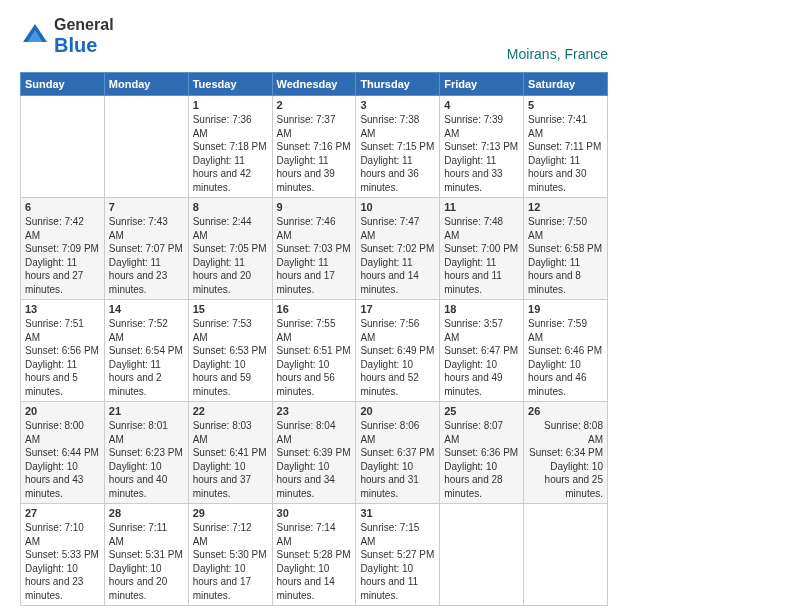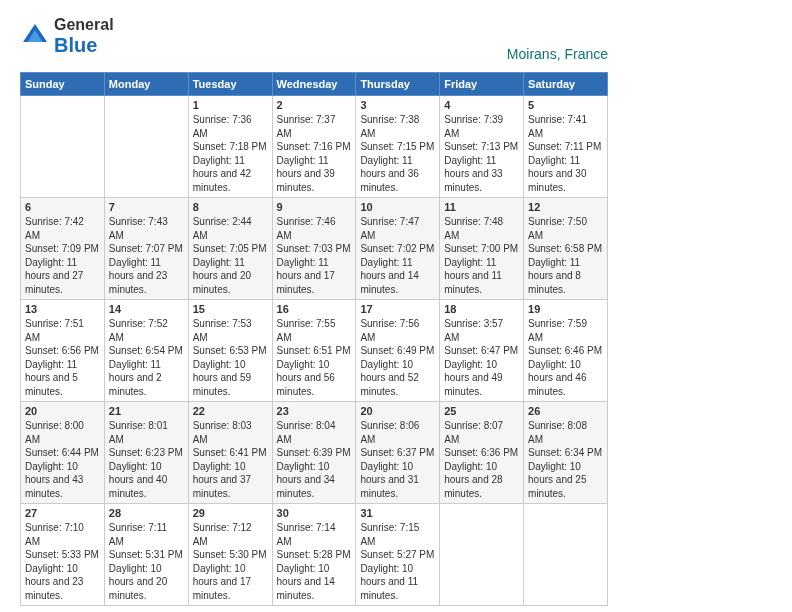--- a/index.html
+++ b/index.html
@@ -289,21 +289,21 @@
 Daylight: 10 hours and 31 minutes.</div>
           </td>
           <td>
             <span class="day-number">25</span>
             <div class="cell-text" style="white-space: pre-line;">Sunrise: 8:07 AM
 Sunset: 6:36 PM
 Daylight: 10 hours and 28 minutes.</div>
           </td>
           <td>
             <span class="day-number">26</span>
-            <div class="cell-text" style="white-space: pre-line;">Sunrise: 8:08 AM
+            <div class="cell-text" style="white-space: pre-line; text-align: right;">Sunrise: 8:08 AM
 Sunset: 6:34 PM
 Daylight: 10 hours and 25 minutes.</div>
           </td>
         </tr>
         <tr>
           <td>
             <span class="day-number">27</span>
             <div class="cell-text" style="white-space: pre-line;">Sunrise: 7:10 AM
 Sunset: 5:33 PM
 Daylight: 10 hours and 23 minutes.</div>

